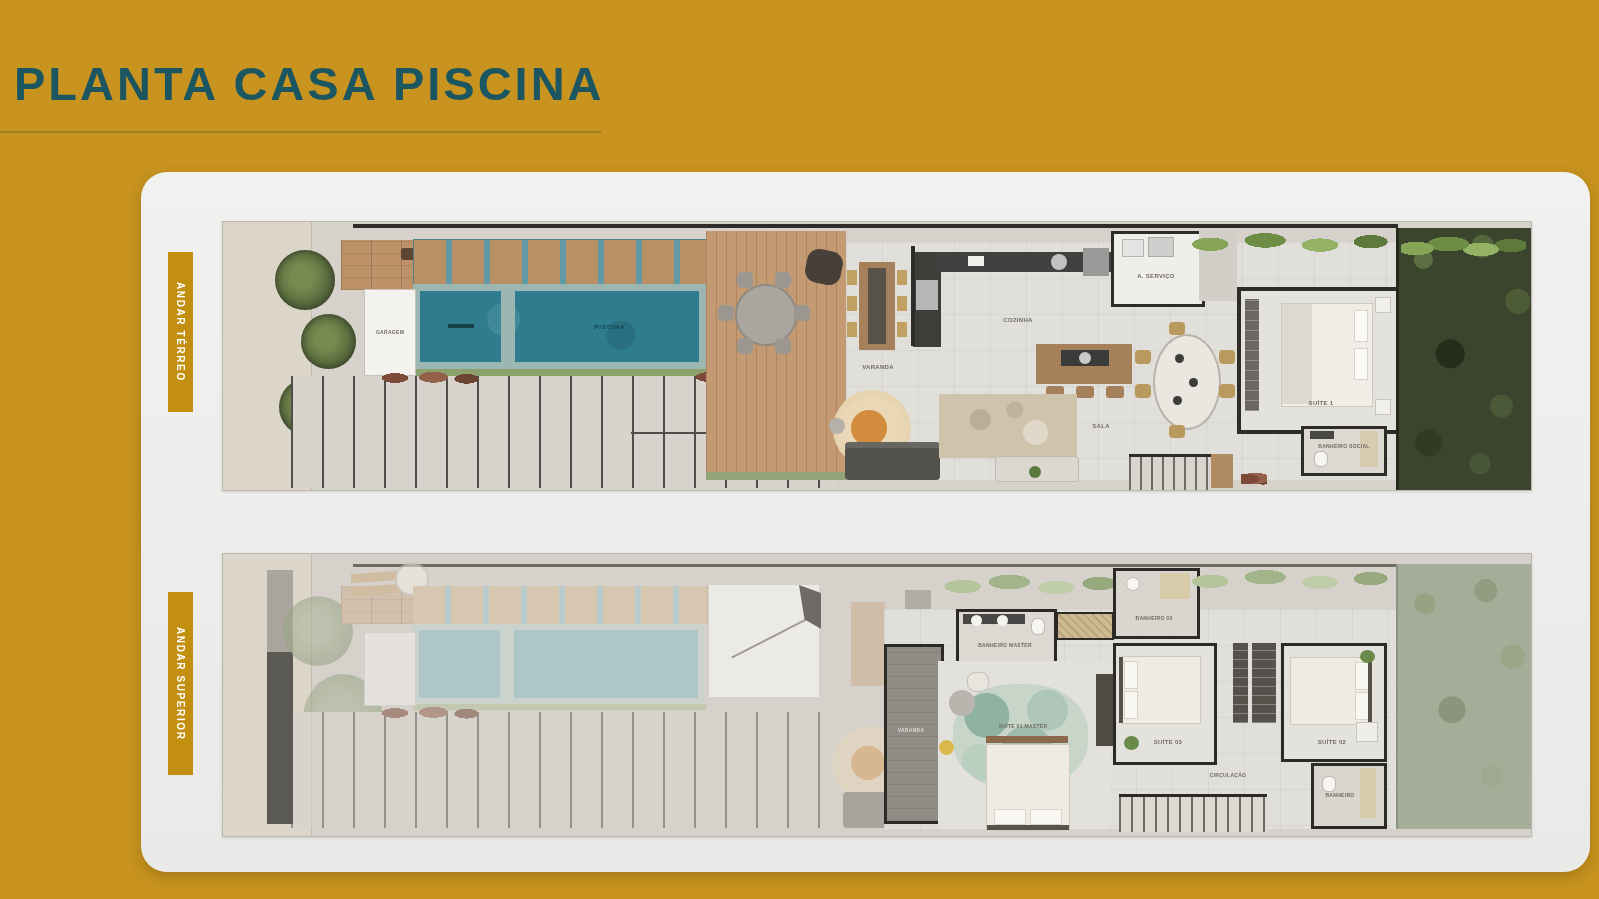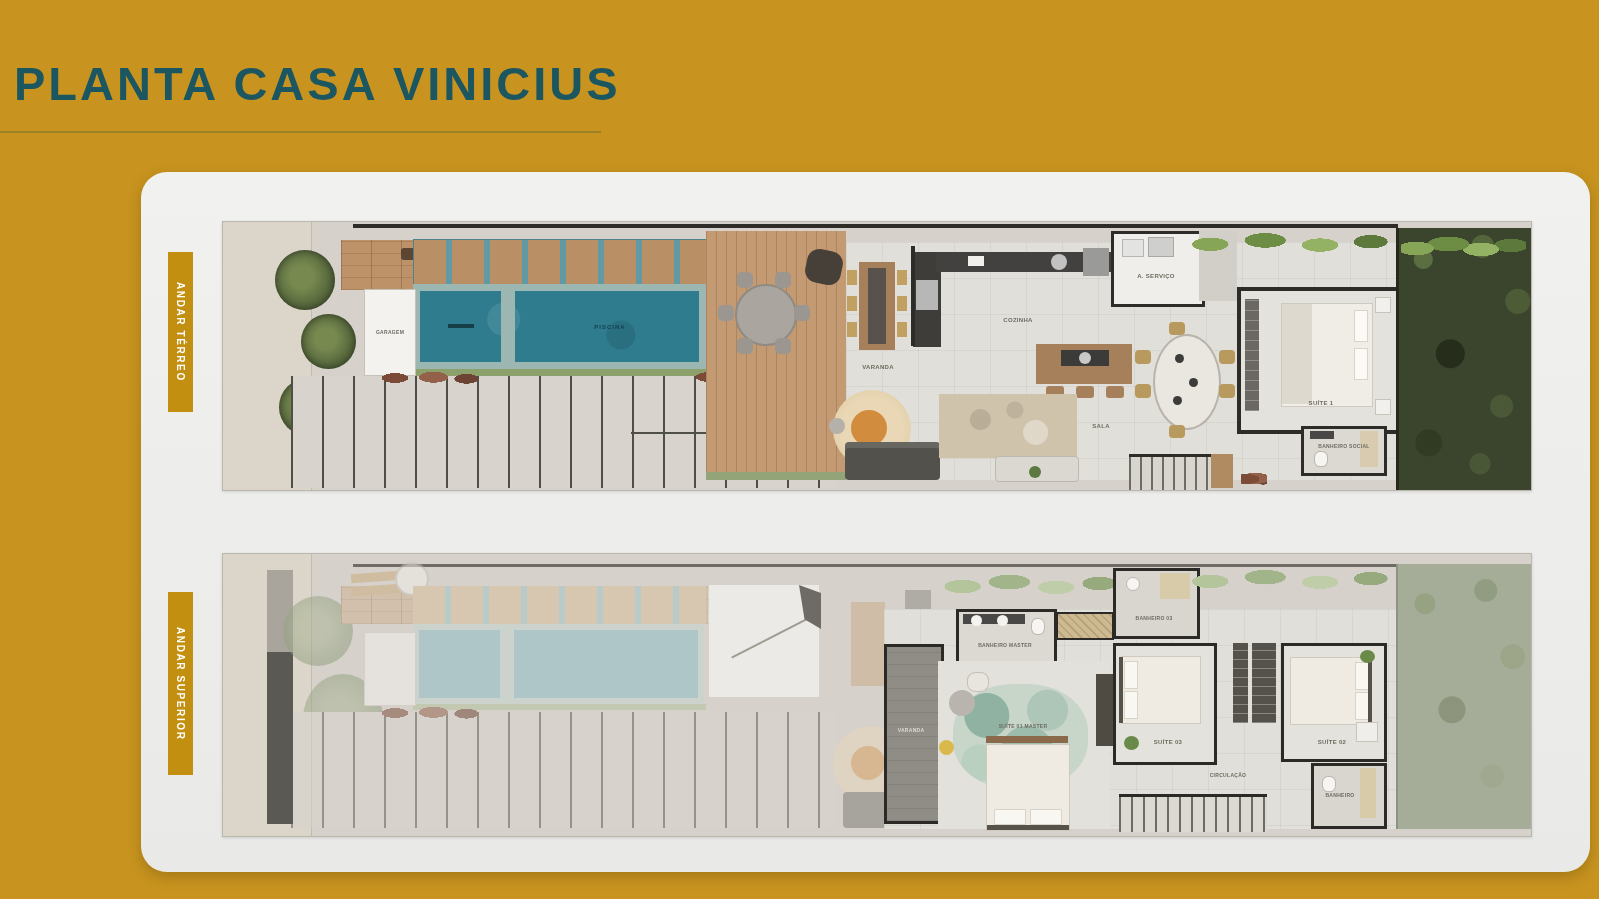--- a/index.html
+++ b/index.html
@@ -137,21 +137,21 @@
     background-image:
       radial-gradient(circle at 30% 40%,rgba(120,110,90,.25) 0 10px,transparent 11px),
       radial-gradient(circle at 70% 60%,rgba(255,255,255,.35) 0 12px,transparent 13px),
       radial-gradient(circle at 55% 25%,rgba(120,110,90,.2) 0 8px,transparent 9px);
   }
   .faded{opacity:.52;}
 </style>
 </head>
 <body>
 
-<h1 id="page-title">PLANTA CASA VINICIUS</h1>
+<h1 id="page-title">PLANTA CASA PISCINA</h1>
 <div id="title-underline"></div>
 
 <div id="card">
 
   <div class="floor-tab" style="top:80px;height:160px;">
     <span>ANDAR TÉRREO</span>
   </div>
   <div class="floor-tab" style="top:420px;height:183px;">
     <span>ANDAR SUPERIOR</span>
   </div>

